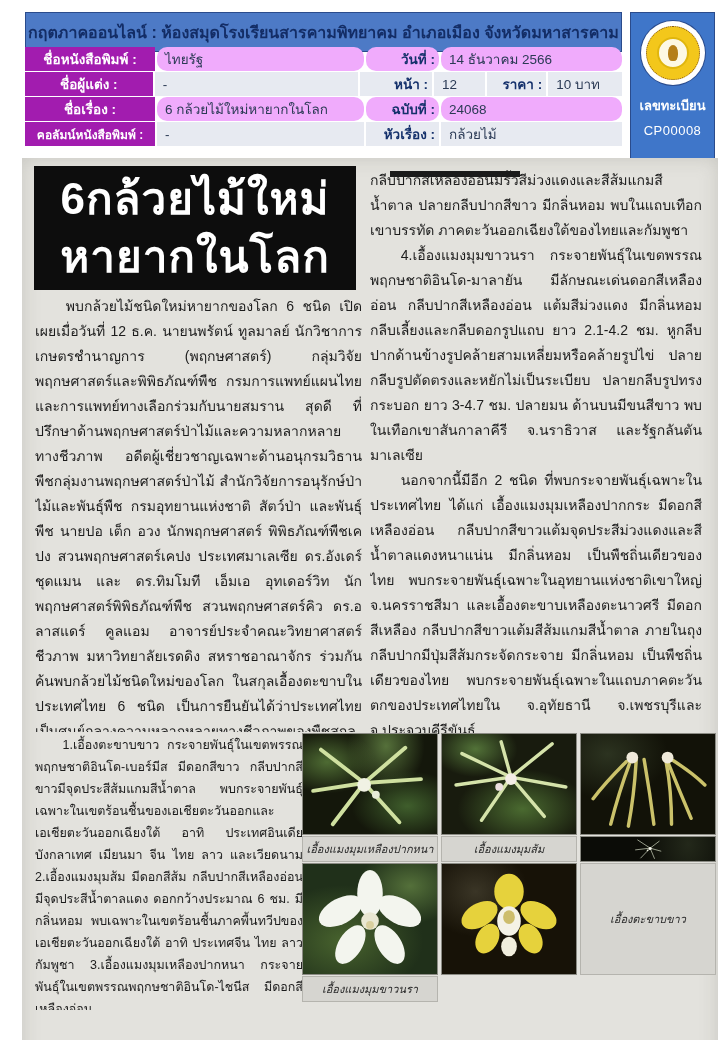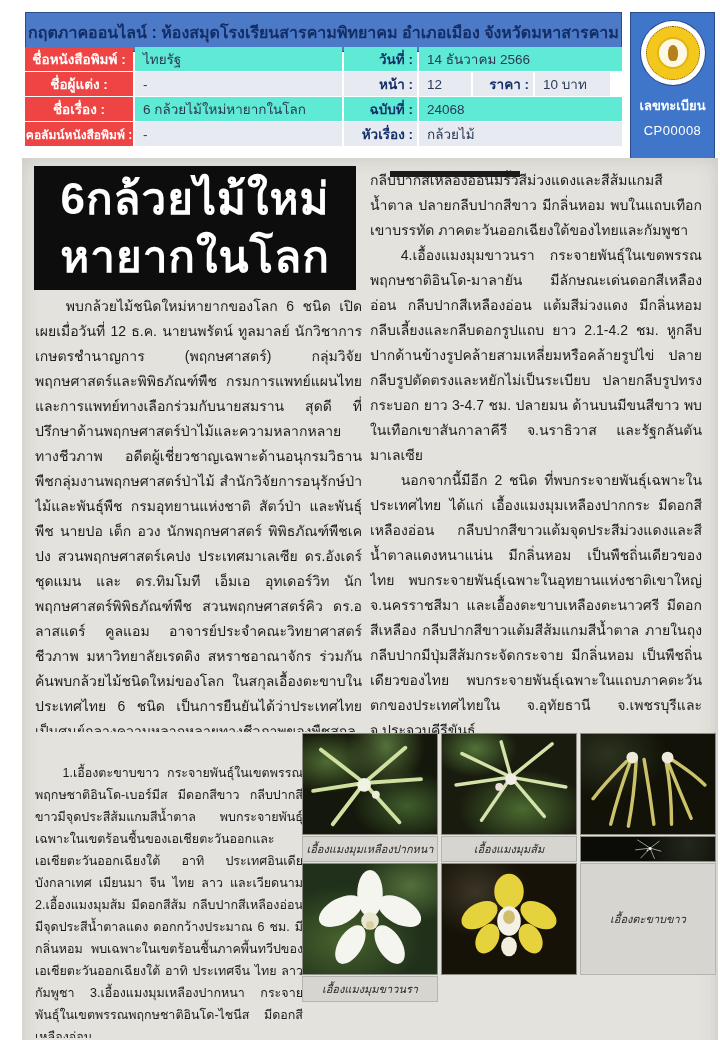--- a/index.html
+++ b/index.html
@@ -18,26 +18,26 @@
     display:flex; align-items:center; justify-content:center;
     color:#132d66; font-weight:bold; font-size:16px;
   }
   .meta-table {
     position:absolute; left:25px; top:47px; width:597px;
   }
   .meta-row { display:flex; height:24px; margin-bottom:1px; }
   .cell { display:flex; align-items:center; font-size:13.5px; overflow:hidden; }
   .cell + .cell { margin-left:2px; }
   .lblA {
-    width:108px; background:#ef4444; color:#ffffff; font-weight:bold;
+    width:130px; background:#a21caf; color:#ffffff; font-weight:bold;
     justify-content:center;
   }
   .lblC { font-weight:bold; color:#14306b; justify-content:flex-end; padding-right:4px; }
   .val  { color:#2b3a55; padding-left:8px; }
-  .row-dark  .val, .row-dark  .lblC { background:#5eead4; }
+  .row-dark  .val, .row-dark  .lblC { background:#f0abfc;border-radius:10px; }
   .row-light .val, .row-light .lblC { background:#e7eaf1; }
   .w-valB { width:207px; }
   .w-lblC { width:73px; }
   .w-valD { flex:1; }
   .w-pg   { width:52px; }
   .w-prl  { width:60px; }
   .w-prv  { width:75px; }
 
   .logo-panel {
     position:absolute; left:630px; top:12px; width:85px; height:164px;
@@ -80,21 +80,21 @@
   }
   .body-text {
     color:#1c1c1c; text-align:justify; overflow:hidden;
   }
   .col-left-intro {
     position:absolute; left:13px; top:136px; width:327px; height:438px;
     font-size:14px; line-height:25px;
   }
   .col-left-items {
     position:absolute; left:13px; top:576px; width:268px; height:276px;
-    font-size:12.5px; line-height:22px;margin-top:28px;
+    font-size:12.5px; line-height:22px;
   }
   .col-right {
     position:absolute; left:348px; top:10px; width:332px; height:566px;
     font-size:14px; line-height:25px;
   }
   .col-right p, .col-left-intro p, .col-left-items p { margin:0; }
   .indent { text-indent:2.2em; }
   .artifact-bar {
     position:absolute; left:368px; top:13px; width:130px; height:6px; background:#1a1a1a;
   }

